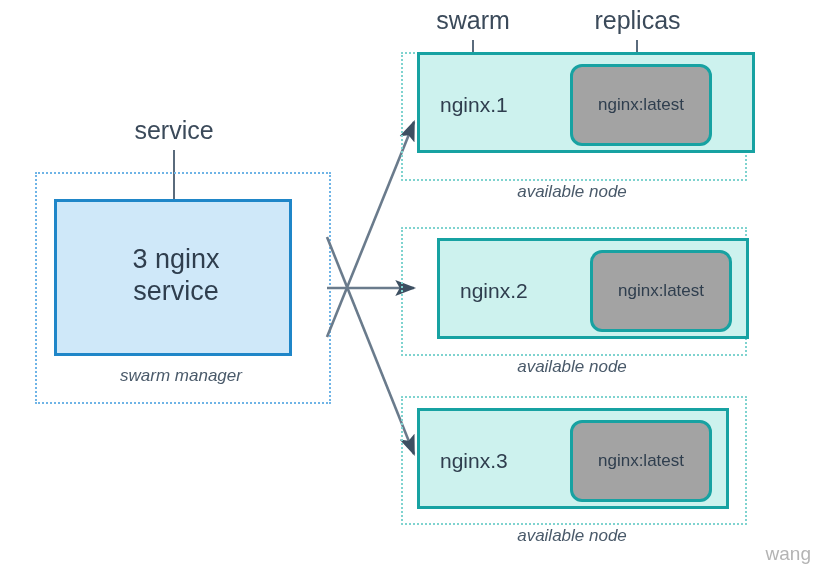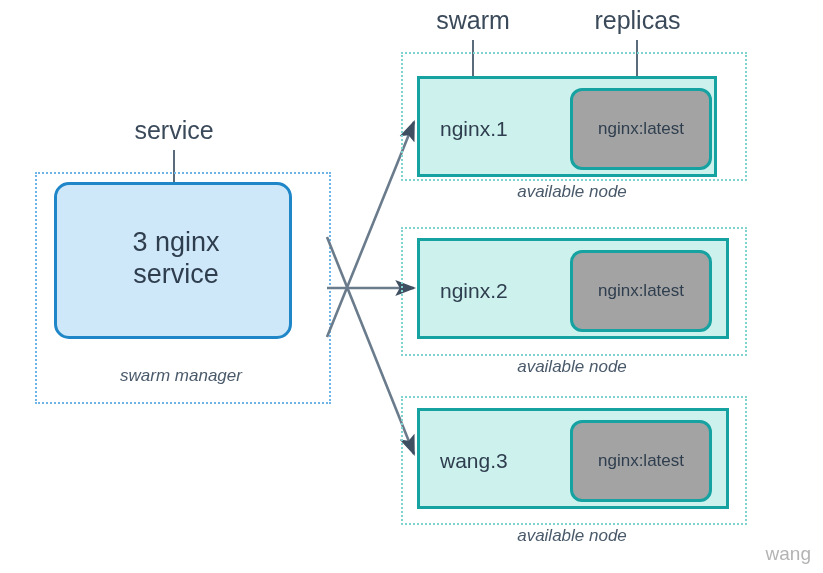--- a/index.html
+++ b/index.html
@@ -110,21 +110,21 @@
 </head>
 <body>
 
 <div id="canvas">
 
   <div class="abs callout-label" style="left:104px; top:118px; width:140px;">service</div>
   <div class="abs leader" style="left:173px; top:150px; height:92px;"></div>
 
   <div class="abs dashed-blue" style="left:35px; top:172px; width:292px; height:228px;"></div>
 
-  <div class="abs service-box" style="left:54px; top:182px; width:238px; height:157px;border-radius:15px;">
+  <div class="abs service-box" style="left:54px; top:199px; width:238px; height:157px;">
     <div class="abs service-text" style="left:0; top:42px; width:238px;">
       <span>3 nginx</span><br>
       <span>service</span>
     </div>
   </div>
 
   <div class="abs group-caption" style="left:35px; top:366px; width:292px;">swarm manager</div>
 
   <svg id="arrows" viewBox="0 0 823 573" xmlns="http://www.w3.org/2000/svg">
     <defs>
@@ -137,40 +137,40 @@
     <line x1="327" y1="237" x2="414" y2="454" stroke="#6a7b8c" stroke-width="2.6" marker-end="url(#ah)"></line>
   </svg>
 
   <div class="abs callout-label" style="left:418px; top:8px; width:110px;">swarm</div>
   <div class="abs leader" style="left:472px; top:40px; height:56px;"></div>
 
   <div class="abs callout-label" style="left:560px; top:8px; width:155px;">replicas</div>
   <div class="abs leader" style="left:636px; top:40px; height:56px;"></div>
 
   <div class="abs dashed-teal" style="left:401px; top:52px; width:342px; height:125px;"></div>
-  <div class="abs task-box" style="left:417px; top:76px; width:300px; height:101px;">
+  <div class="abs task-box" style="left:417px; top:52px; width:338px; height:101px;">
     <div class="abs task-label" style="left:20px; top:38px;">nginx.1</div>
     <div class="abs container-box" style="left:150px; top:9px; width:142px; height:82px;">
       <span class="container-label">nginx:latest</span>
     </div>
   </div>
   <div class="abs group-caption" style="left:401px; top:182px; width:342px;">available node</div>
 
   <div class="abs dashed-teal" style="left:401px; top:227px; width:342px; height:125px;"></div>
-  <div class="abs task-box" style="left:417px; top:238px; width:312px; height:101px;">
+  <div class="abs task-box" style="left:437px; top:238px; width:312px; height:101px;">
     <div class="abs task-label" style="left:20px; top:38px;">nginx.2</div>
     <div class="abs container-box" style="left:150px; top:9px; width:142px; height:82px;">
       <span class="container-label">nginx:latest</span>
     </div>
   </div>
   <div class="abs group-caption" style="left:401px; top:357px; width:342px;">available node</div>
 
   <div class="abs dashed-teal" style="left:401px; top:396px; width:342px; height:125px;"></div>
   <div class="abs task-box" style="left:417px; top:408px; width:312px; height:101px;">
-    <div class="abs task-label" style="left:20px; top:38px;">wang.3</div>
+    <div class="abs task-label" style="left:20px; top:38px;">nginx.3</div>
     <div class="abs container-box" style="left:150px; top:9px; width:142px; height:82px;">
       <span class="container-label">nginx:latest</span>
     </div>
   </div>
   <div class="abs group-caption" style="left:401px; top:526px; width:342px;">available node</div>
 
   <div class="abs watermark" style="right:12px; bottom:8px;margin-left:30px;">wang</div>
 
 </div>
 

